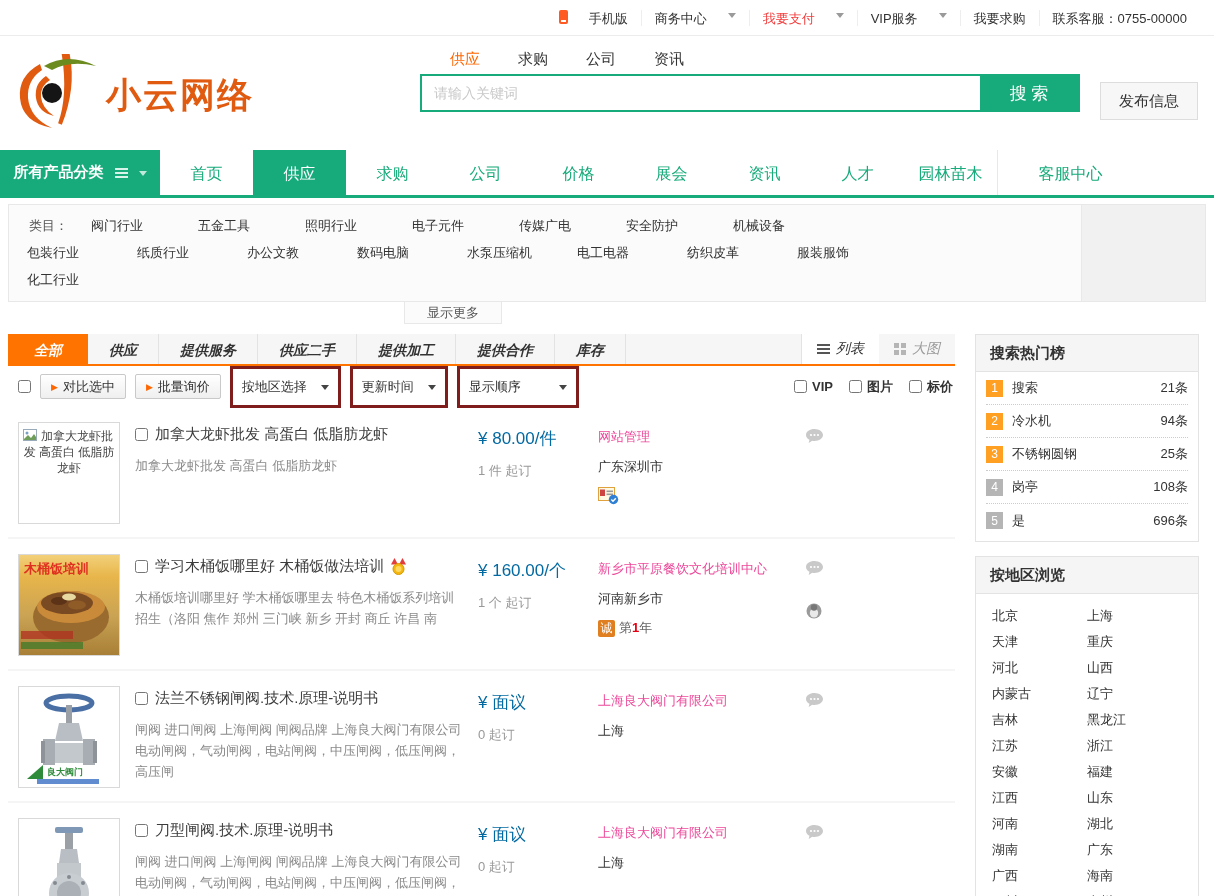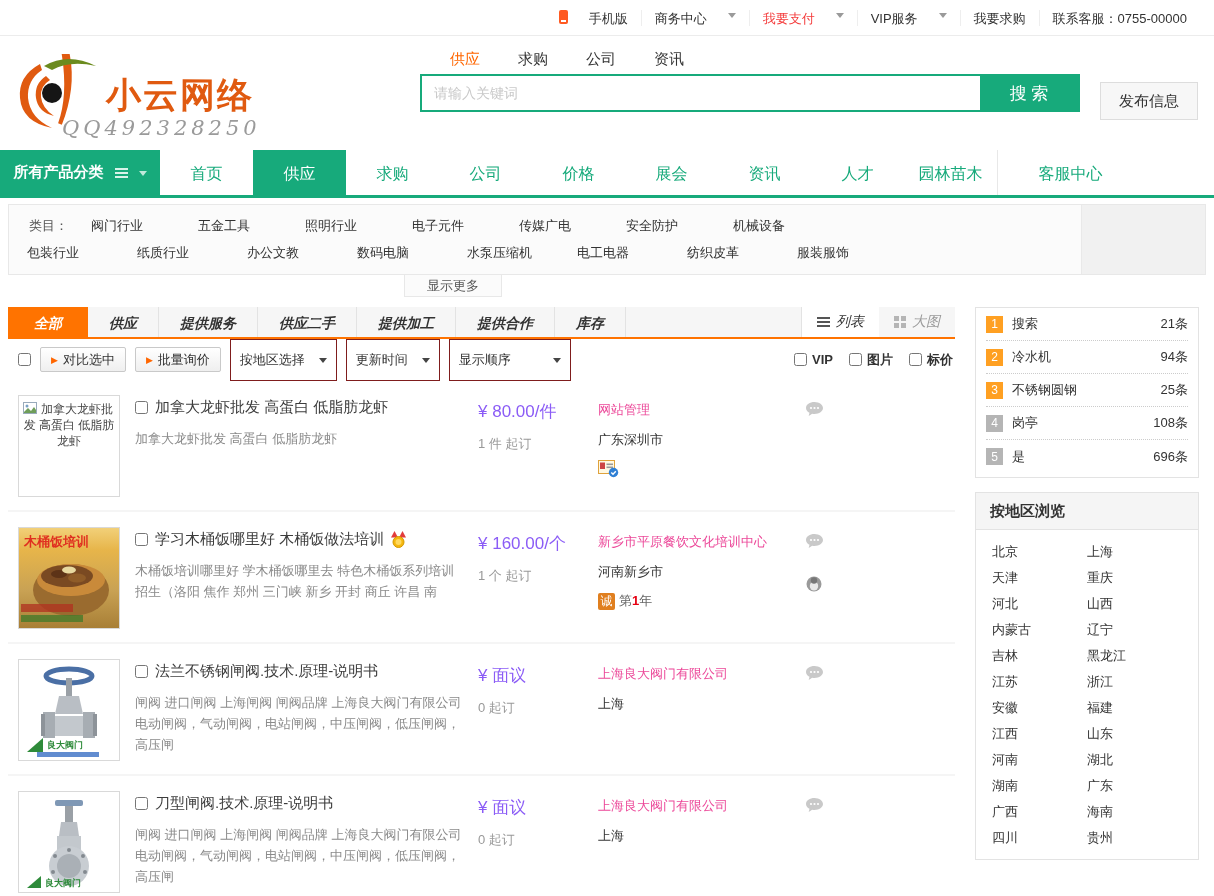--- a/index.html
+++ b/index.html
@@ -67,40 +67,40 @@
   .view-toggles { display:flex; }
   .view-btn { display:flex; align-items:center; gap:6px; padding:0 15px; font-size:14px; color:#9a9a9a; cursor:pointer; }
   .view-btn.active { background:#fff; color:#333; border-left:1px solid #e3e3e3; }
   .icon-list { display:inline-block; width:13px; height:2px; background:#555; box-shadow:0 4px 0 #555, 0 8px 0 #555; position:relative; top:-4px; }
   .icon-grid { display:inline-block; width:5px; height:5px; background:#b5b5b5; box-shadow:7px 0 0 #b5b5b5, 0 7px 0 #b5b5b5, 7px 7px 0 #b5b5b5; position:relative; top:-4px; margin-right:7px; }
 
   
   .filter-bar { display:flex; align-items:center; height:41px; gap:9px; font-size:13px; padding:0 2px 0 10px; }
   .f-btn { display:flex; align-items:center; gap:5px; height:25px; padding:0 10px; background:linear-gradient(#fff,#efefef); border:1px solid #c9c9c9; border-radius:2px; font-size:13px; color:#333; cursor:pointer; font-family:inherit; }
   .f-arrow { color:#ff6600; font-size:9px; }
-  .f-select { display:flex; align-items:center; height:42px; padding:0 9px; border:1px solid #7f1d1d; background:#fff; cursor:pointer; gap:14px; }
+  .f-select { display:flex; align-items:center; height:42px; padding:0 9px; border:3px solid #7f1d1d; background:#fff; cursor:pointer; gap:14px; }
   .f-select.wide { width:122px; justify-content:space-between; }
   .dd-arrow { width:0; height:0; border:4px solid transparent; border-top:5px solid #444; position:relative; top:3px; }
   .right-checks { margin-left:auto; display:flex; gap:16px; align-items:center; }
   .check { display:flex; align-items:center; gap:5px; cursor:pointer; color:#333; font-weight:bold; }
   input[type=checkbox] { width:13px; height:13px; cursor:pointer; }
 
   
   .product { display:flex; padding:15px 10px 13px; border-bottom:2px solid #f5f5f5; }
   .thumb { width:102px; height:102px; border:1px solid #d9d9d9; flex-shrink:0; margin-right:15px; background:#fff; position:relative; overflow:hidden; cursor:pointer; }
   .thumb-broken { padding:5px 4px; font-size:12px; color:#444; text-align:center; line-height:16px; }
   .broken-glyph { float:left; margin:1px 2px 0 0; }
   .thumb-food { background:linear-gradient(180deg,#f2d079 0%,#e7b54a 22%,#c9a254 62%,#a87f36 100%); }
   .food-title { position:absolute; top:5px; left:5px; color:#e03020; font-weight:bold; font-size:13px; }
   .p-info { width:337px; padding-top:3px; }
   .p-title-row { display:flex; align-items:center; gap:7px; font-size:15px; }
   .p-title { color:#3c3c3c; }
   .p-desc { margin-top:11px; font-size:13px; color:#8a8a8a; line-height:21px; padding-right:6px; }
   .p-price { width:126px; padding-top:5px; padding-left:6px; }
-  .price { color:#8b5cf6; font-size:17px; }
+  .price { color:#0369a1; font-size:17px; }
   .moq { margin-top:12px; color:#999; font-size:13px; }
   .p-company { width:196px; padding-top:6px; font-size:13px; }
   .c-name { color:#ec4899; display:inline-block; }
   .c-loc { margin-top:12px; color:#333; }
   .c-badges { margin-top:11px; display:flex; align-items:center; gap:4px; }
   .cheng-badge { width:17px; height:17px; background:#e07f1f; color:#fff; font-size:12px; display:flex; align-items:center; justify-content:center; border-radius:2px; }
   .year-label { color:#666; }
   .year-label b { color:#e60012; font-style:normal; }
   .p-icons { width:40px; padding-top:6px; display:flex; flex-direction:column; align-items:center; gap:26px; }
   .p-icons svg { cursor:pointer; }
@@ -151,21 +151,20 @@
 <div class="header">
   <div class="logo">
     <svg width="96" height="90" viewBox="0 0 96 90">
       <path d="M30 14 Q8 26 10 48 Q12 72 42 78 Q20 68 18 48 Q17 30 32 20 Z" fill="#e05a10"></path>
       <path d="M36 26 Q24 34 26 48 Q28 62 44 66 Q32 58 31 47 Q30 36 40 30 Z" fill="#e05a10"></path>
       <circle cx="42" cy="43" r="10" fill="#151515"></circle>
       <path d="M58 6 Q64 38 50 74 Q60 46 54 6 Z" fill="#e05a10" stroke="#e05a10" stroke-width="4"></path>
       <path d="M34 16 Q58 2 86 16 Q60 10 42 20 Z" fill="#6b8b1e"></path>
     </svg>
     <span class="logo-text">小云网络</span>
-    <span class="logo-qq">QQ492328250</span>
   </div>
 
   <div class="search-module">
     <div class="search-tabs">
 
     <span class="s-tab active">供应</span>
         <span class="s-tab">求购</span>
         <span class="s-tab">公司</span>
         <span class="s-tab">资讯</span>
       </div>
@@ -216,20 +215,25 @@
   <div class="cat-row" style="padding-left:18px;">
     <span class="cat-links">
         <a class="cat-link" style="width:92px;margin-right:18px;">包装行业</a>
         <a class="cat-link" style="width:92px;margin-right:18px;">纸质行业</a>
         <a class="cat-link" style="width:92px;margin-right:18px;">办公文教</a>
         <a class="cat-link" style="width:92px;margin-right:18px;">数码电脑</a>
         <a class="cat-link" style="width:92px;margin-right:18px;">水泵压缩机</a>
         <a class="cat-link" style="width:92px;margin-right:18px;">电工电器</a>
         <a class="cat-link" style="width:92px;margin-right:18px;">纺织皮革</a>
         <a class="cat-link" style="width:92px;margin-right:18px;">服装服饰</a>
+      </span>
+  </div>
+  <div class="cat-row" style="padding-left:18px;">
+    <span class="cat-links">
+        <a class="cat-link">化工行业</a>
       </span>
   </div>
 </div>
 <div class="show-more">显示更多</div>
 
 <div class="main">
   <div class="left-col">
 
     <div class="ltabs">
       <div class="ltab-list">
@@ -472,20 +476,21 @@
             <circle cx="9.5" cy="7" r="1.1" fill="#fff"></circle>
             <circle cx="13" cy="7" r="1.1" fill="#fff"></circle>
         </svg>
       </div>
     </div>
 
   </div>
 
   <div class="sidebar">
     <div class="sbox">
+      <div class="sbox-h">搜索热门榜</div>
       <div class="hot-list">
 
       <div class="hot-item">
           <span class="rank-badge">1</span>
           <a class="hot-name">搜索</a>
           <span class="hot-count">21条</span>
         </div>
           <div class="hot-item">
           <span class="rank-badge">2</span>
           <a class="hot-name">冷水机</a>

